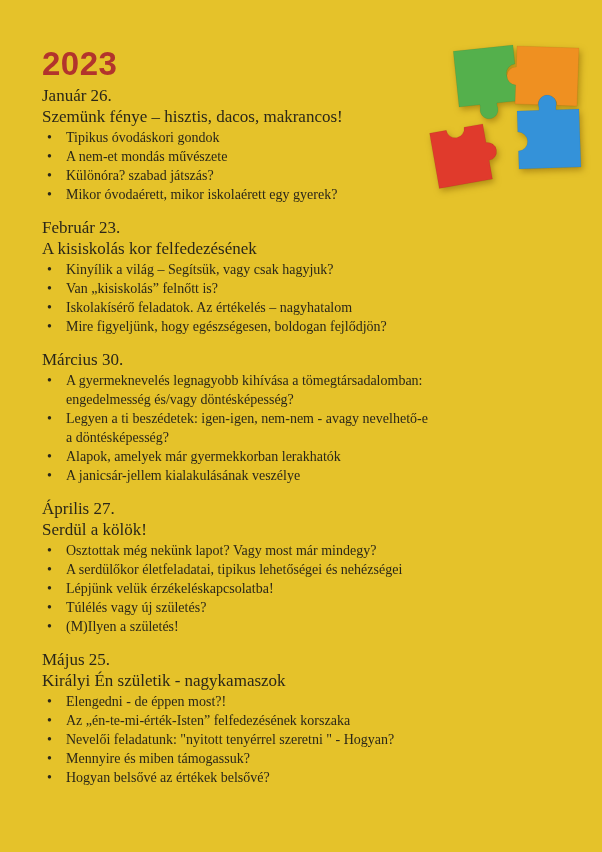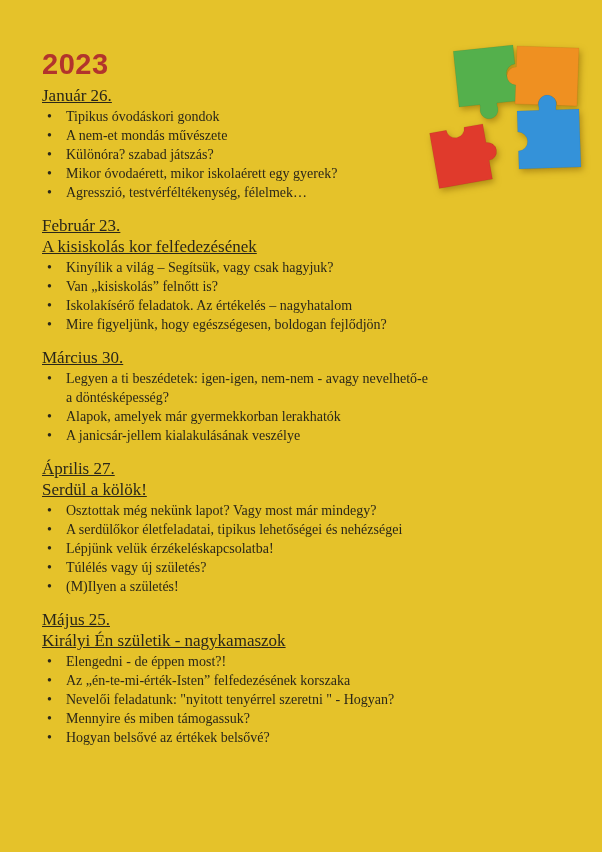--- a/index.html
+++ b/index.html
@@ -20,31 +20,30 @@
   }
   .content {
     position: absolute;
     left: 42px;
     top: 50px;
     width: 534px;
   }
   .year {
     font-family: "Liberation Sans", "DejaVu Sans", sans-serif;
     font-weight: 700;
-    font-size: 29px;
+    font-size: 33px;
     line-height: 28px;
     color: var(--year);
     margin-bottom: 7px;
     letter-spacing: 0.5px;
   }
   section.event { margin-bottom: 13px; }
   .date, .title {
     font-size: 17px;
     line-height: 21px;
-    text-decoration: underline;
   }
   ul.topics {
     list-style: none;
     margin-top: 1px;
   }
   ul.topics li {
     position: relative;
     padding-left: 24px;
     font-size: 14px;
     line-height: 19px;
@@ -76,43 +75,45 @@
   <path transform="translate(90,7) rotate(2 31 29)" d="M0,0 H62 V58 H42 A9.5,9.5 0 0 0 23,58 H0 V39 A9,9 0 1 1 0,21 V0 Z" fill="#ef9021"></path>
   <path transform="translate(92,70) rotate(-2 31 29)" d="M0,0 H22 V-3 A9,9 0 1 1 39,-3 V0 H62 V58 H0 V40 A9.5,9.5 0 0 0 0,21 Z" fill="#3492d9"></path>
   <path transform="translate(8,88) rotate(-10 28 28)" d="M0,0 H17 A9,9 0 0 0 35,0 H54 V19 A9,9 0 1 1 54,37 V56 H0 Z" fill="#e03a2c"></path>
 </svg>
 
 <div class="content">
   <div class="year">2023</div>
   <div>
   <section class="event">
     <p class="date">Január 26.</p>
+    <p class="title">Szemünk fénye – hisztis, dacos, makrancos!</p>
     <ul class="topics">
           <li>Tipikus óvodáskori gondok</li>
           <li>A nem-et mondás művészete</li>
           <li>Különóra? szabad játszás?</li>
           <li>Mikor óvodaérett, mikor iskolaérett egy gyerek?</li>
-          <li>Agresszió, testvérféltékenység, félelmek…</li>
         </ul>
   </section>
 
   <section class="event">
     <p class="date">Február 23.</p>
     <p class="title">A kisiskolás kor felfedezésének</p>
     <ul class="topics">
           <li>Kinyílik a világ – Segítsük, vagy csak hagyjuk?</li>
           <li>Van „kisiskolás” felnőtt is?</li>
           <li>Iskolakísérő feladatok. Az értékelés – nagyhatalom</li>
           <li>Mire figyeljünk, hogy egészségesen, boldogan fejlődjön?</li>
         </ul>
   </section>
 
   <section class="event">
     <p class="date">Március 30.</p>
     <ul class="topics">
+          <li>A gyermeknevelés legnagyobb kihívása a tömegtársadalomban:
+engedelmesség és/vagy döntésképesség?</li>
           <li>Legyen a ti beszédetek: igen-igen, nem-nem - avagy nevelhető-e
 a döntésképesség?</li>
           <li>Alapok, amelyek már gyermekkorban lerakhatók</li>
           <li>A janicsár-jellem kialakulásának veszélye</li>
         </ul>
   </section>
 
   <section class="event">
     <p class="date">Április 27.</p>
     <p class="title">Serdül a kölök!</p>

